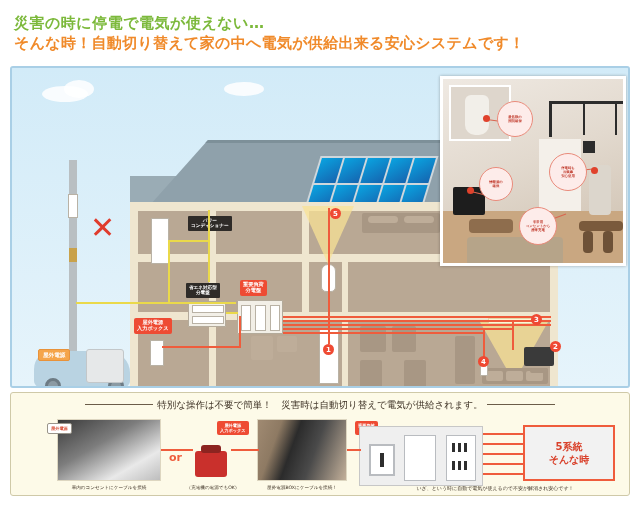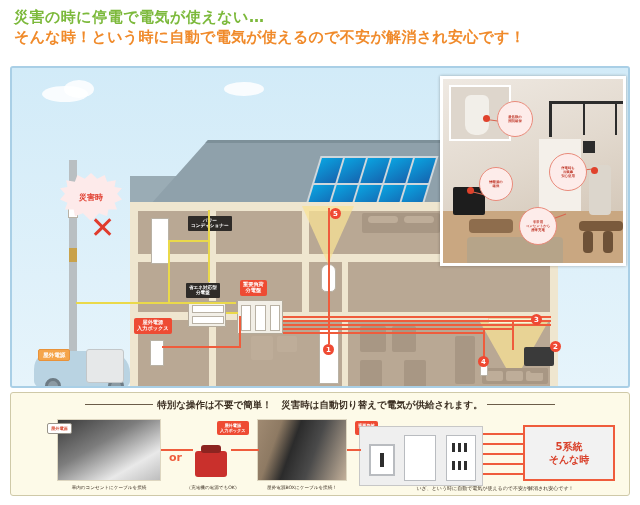--- a/index.html
+++ b/index.html
@@ -5,21 +5,21 @@
   * { box-sizing: border-box; margin: 0; padding: 0; }
   html, body {
     width: 640px; height: 505px;
     background: #ffffff;
     font-family: "DejaVu Sans", "Liberation Sans", sans-serif;
     overflow: hidden;
   }
   #page { position: relative; width: 640px; height: 505px; background:#fff; }
 
   
-  .headline { position:absolute; left:14px; top:8px; width:618px; }
+  .headline { position:absolute; left:14px; top:14px; width:618px; }
   .hl-line1 {
     font-size:15px; font-weight:bold; color:#7cb93b; letter-spacing:.5px;
     line-height:19px; white-space:nowrap;
     text-shadow: 1px 1px 0 #fff, -1px 1px 0 #fff, 1px -1px 0 #fff, -1px -1px 0 #fff;
   }
   .hl-line2 {
     font-size:15px; font-weight:bold; color:#f08a2a; letter-spacing:.3px;
     line-height:20px; white-space:nowrap;
     text-shadow: 1px 1px 0 #fff, -1px 1px 0 #fff, 1px -1px 0 #fff, -1px -1px 0 #fff;
   }
@@ -130,21 +130,21 @@
   .bdot { position:absolute; width:7px; height:7px; border-radius:50%; background:#e0422c; z-index:6; }
   .bline { position:absolute; background:#d9654f; height:1px; transform-origin:left center; z-index:4; }
 
   
   .bottom-panel {
     position:absolute; left:10px; top:392px; width:620px; height:104px;
     background:#fdfae8; border:1px solid #cfc9a8; border-radius:3px;
   }
   .bp-title {
     position:absolute; left:0; top:6px; width:100%; text-align:center;
-    font-size:9.5px; font-weight:bold; color:#3b2f22; white-space:nowrap;
+    font-size:9.5px; font-weight:normal; color:#3b2f22; white-space:nowrap;
   }
   .rule { position:absolute; top:11px; height:1px; background:#6b5c49; }
 
   .photo-sq { position:absolute; overflow:hidden; border:1px solid #ddd6c0; }
   .cap { position:absolute; font-size:4.6px; color:#3b2f22; text-align:center; white-space:nowrap; }
   .or-txt { position:absolute; font-size:11px; font-weight:bold; color:#ef5c3c; }
 
   .mini-lbl {
     position:absolute; font-size:4.2px; font-weight:bold; text-align:center;
     line-height:1.2; white-space:pre-line; padding:2px 3px; border-radius:2px;
@@ -169,21 +169,21 @@
     font-size:5px; color:#3b2f22; white-space:nowrap;
   }
 </style>
 </head>
 <body>
 
 <div id="page">
 
   <div class="headline">
     <div class="hl-line1">災害の時に停電で電気が使えない…</div>
-    <div class="hl-line2">そんな時！という時に自動で電気が使えるので不安が解消され安心です！</div>
+    <div class="hl-line2">そんな時！自動切り替えて家の中へ電気が供給出来る安心システムです！</div>
   </div>
 
   <div class="main-panel">
     <div class="sky"></div>
     <div class="cloud" style="left:30px;top:18px;width:46px;height:16px;"></div>
     <div class="cloud" style="left:52px;top:12px;width:30px;height:18px;"></div>
     <div class="cloud" style="left:212px;top:14px;width:40px;height:14px;"></div>
 
     <div class="roof2"></div>
     <div class="roof"></div>
@@ -234,21 +234,20 @@
     <div class="furn light" style="left:514px;top:303px;width:17px;height:10px;"></div>
     <div class="tv" style="left:553px;top:282px;width:0;height:0;"></div>
     <div class="tv" style="left:512px;top:279px;width:30px;height:19px;"></div>
     <div class="furn" style="left:518px;top:300px;width:18px;height:5px;"></div>
     <div class="furn" style="left:443px;top:268px;width:20px;height:48px;"></div>
     <div class="box-white" style="left:468px;top:290px;width:8px;height:18px;"></div>
 
     <div class="pole"></div>
     <div class="pole-seg" style="top:180px;height:14px;"></div>
     <div class="box-white" style="left:56px;top:126px;width:10px;height:24px;"></div>
-    <div class="burst">災害時</div>
     <div class="xmark">✕</div>
 
     <div class="car-body"></div>
     <div class="car-win" style="left:78px;top:286px;width:28px;height:12px;"></div>
     <div class="wheel" style="left:33px;top:310px;"></div>
     <div class="wheel" style="left:96px;top:310px;"></div>
     <div class="gen"></div>
     <div class="lbl lbl-orange" style="left:26px;top:281px;">屋外電源</div>
 
     <div class="box-white" style="left:139px;top:150px;width:18px;height:46px;"></div>

